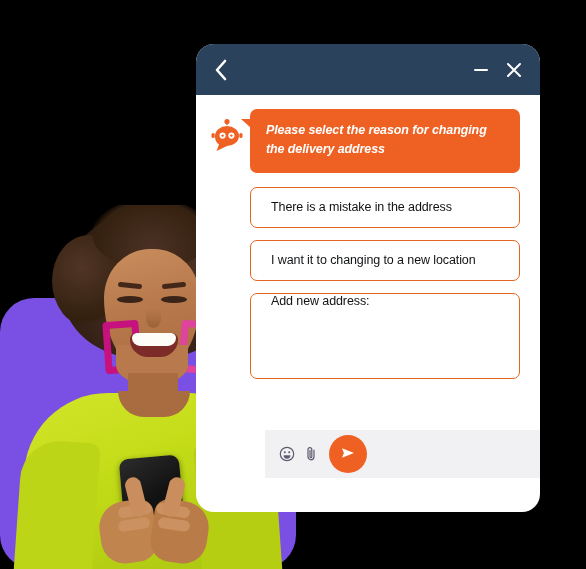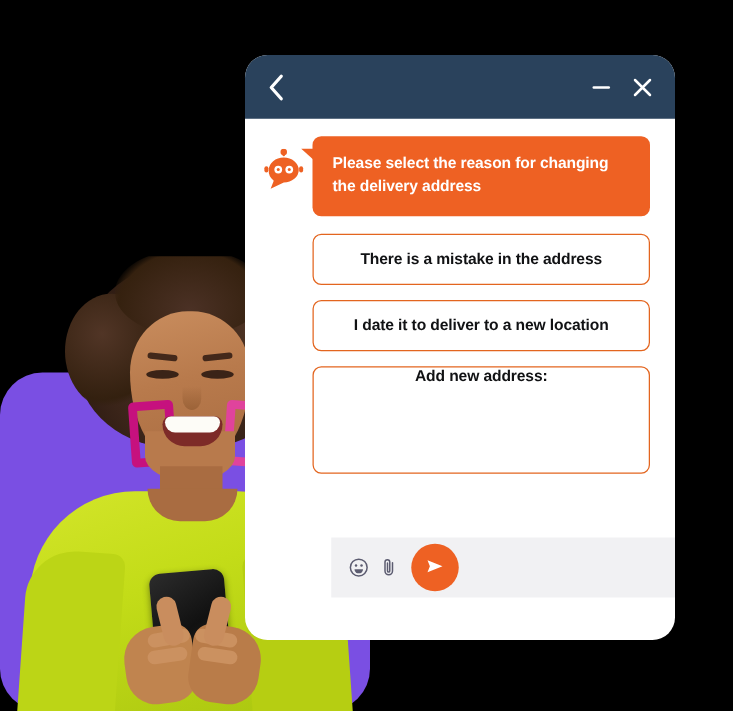--- a/index.html
+++ b/index.html
@@ -106,32 +106,32 @@
     display:flex;align-items:center;justify-content:center;
   }
   .chat-body{padding:14px 20px 0 14px;box-sizing:border-box;height:335px;}
 
   .bot-row{display:flex;align-items:flex-start;gap:0px;}
   .bot-avatar{flex:0 0 auto;width:34px;height:34px;margin-top:10px;}
   .bubble{
     position:relative;background:#ee6123;color:#ffffff;
     border-radius:7px;padding:12px 16px 13px 16px;
     margin-left:6px;flex:1 1 auto;
-    font-size:12.5px;font-weight:bold;line-height:1.55;letter-spacing:-.1px;
+    font-size:12.5px;font-weight:bold;line-height:1.55;letter-spacing:-.1px;font-style:italic;
   }
   .bubble::before{
     content:"";position:absolute;left:-9px;top:10px;
     border-top:9px solid #ee6123;border-left:10px solid transparent;
   }
   .options{margin:14px 0 0 40px;display:flex;flex-direction:column;gap:12px;}
   .opt{
     border:1.4px solid #e3651f;border-radius:7px;background:#fff;
     height:41px;display:flex;align-items:center;padding:0 20px;
-    box-sizing:border-box;font-size:12.5px;font-weight:bold;color:#111214;
-    letter-spacing:-.1px;cursor:pointer;justify-content:center;
+    box-sizing:border-box;font-size:12.5px;font-weight:normal;color:#111214;
+    letter-spacing:-.1px;cursor:pointer;
   }
   .opt.tall{
     height:86px;align-items:flex-start;
   }
 
   .composer{
     position:absolute;left:69px;bottom:34px;width:275px;height:48px;
     background:#f1f1f3;display:flex;align-items:center;
     padding:0 12px 0 14px;box-sizing:border-box;
   }
@@ -234,21 +234,21 @@
         <div class="bubble">
           <span>Please select the reason for changing the delivery address</span>
         </div>
       </div>
 
       <div class="options">
         <div class="opt">
           <span>There is a mistake in the address</span>
         </div>
         <div class="opt">
-          <span>I date it to deliver to a new location</span>
+          <span>I want it to changing to a new location</span>
         </div>
         <div class="opt tall">
           <span>Add new address:</span>
         </div>
       </div>
 
     </div>
 
     <div class="composer">
       <div class="composer-icons">

